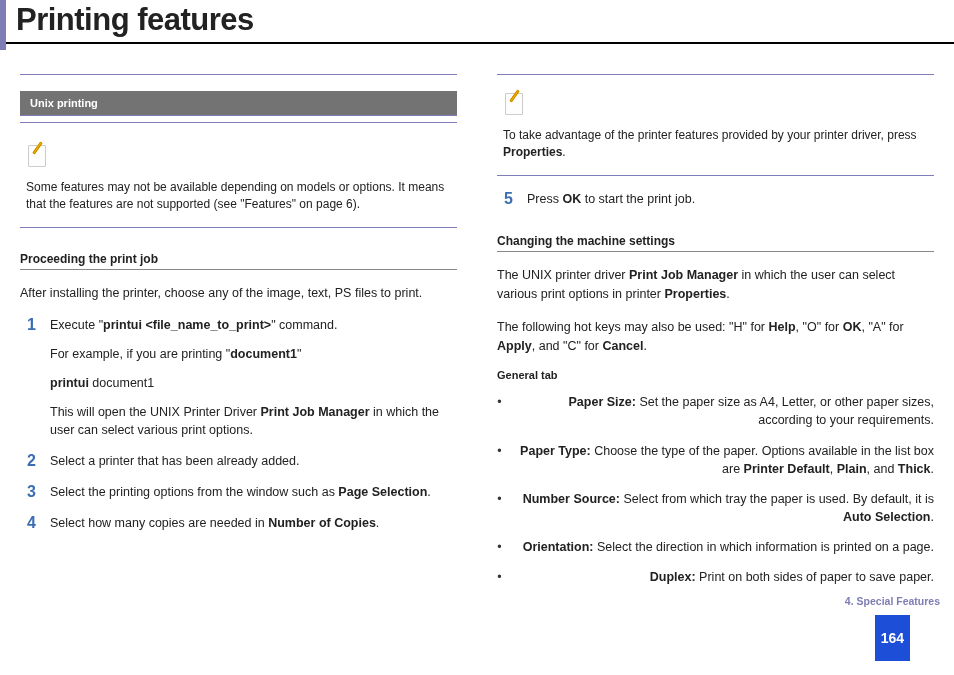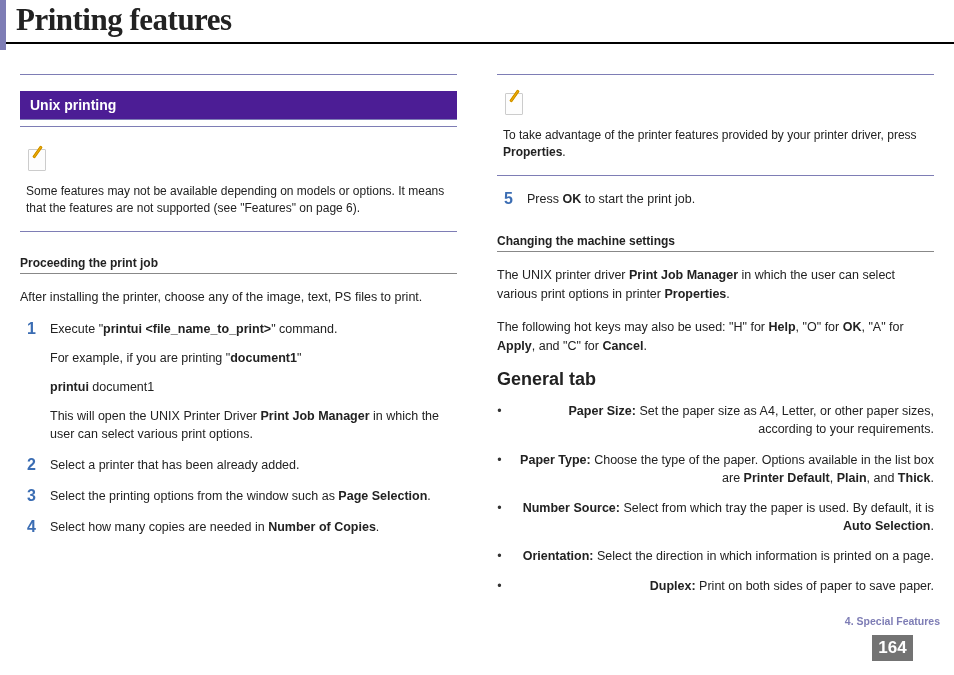--- a/index.html
+++ b/index.html
@@ -16,43 +16,42 @@
     position: absolute;
     left: 0; top: 0;
     width: 6px; height: 50px;
     background: #7e7db5;
   }
   .page-title {
     font-size: 31px;
     font-weight: 700;
     padding: 2px 0 4px 16px;
     letter-spacing: -0.5px;
-    font-family: Liberation Serif, serif;
   }
   .title-rule {
     border: none;
     border-top: 2px solid #000;
     margin-bottom: 30px;
   }
   .columns {
     display: flex;
     gap: 40px;
     padding: 0 20px 0 20px;
   }
   .col { flex: 1; min-width: 0; }
   .col-rule {
     border: none;
     border-top: 1.5px solid #7e7db5;
     margin-bottom: 10px;
   }
   .section-banner {
-    background: #4c1d95;
+    background: #737373;
     color: #fff;
     font-weight: 600;
-    font-size: 14px;
+    font-size: 11px;
     padding: 6px 10px;
     margin-bottom: 6px;
     border-bottom: 1.5px solid #7e7db5;
     margin-top: 16px;
   }
   .banner-rule-bottom {
     border: none;
     border-top: 1.5px solid #7e7db5;
     margin-bottom: 14px;
   }
@@ -120,21 +119,21 @@
     color: #3b6db3;
     width: 16px;
     text-align: right;
     flex-shrink: 0;
     line-height: 1.1;
   }
   .step-body { flex: 1; line-height: 1.5; }
   .step-body p { margin-bottom: 10px; }
   .step-body p:last-child { margin-bottom: 0; }
   .sub-subhead {
-    font-size: 18px;
+    font-size: 11px;
     font-weight: 700;
     margin: 14px 0 12px 0;
   }
   .bullets { list-style: none; }
   .bullet {
     display: flex;
     gap: 10px;
     margin-bottom: 12px;
     line-height: 1.45;
   }
@@ -151,25 +150,25 @@
     right: 14px;
     bottom: 14px;
     display: flex;
     align-items: center;
     gap: 8px;
     font-size: 10.5px;
     flex-direction: column;
   }
   .footer-chapter { color: #7e7db5; font-weight: 600; }
   .footer-page {
-    background: #737373;
+    background: #1d4ed8;
     color: #fff;
     font-weight: 700;
-    padding: 3px 6px;
-    font-size: 17px;
+    padding: 15px 6px;
+    font-size: 14px;
   }
 </style>
 </head>
 <body>
 
 <div class="left-bar"></div>
 <h1 class="page-title">Printing features</h1>
 <hr class="title-rule">
 
 <div class="columns">

